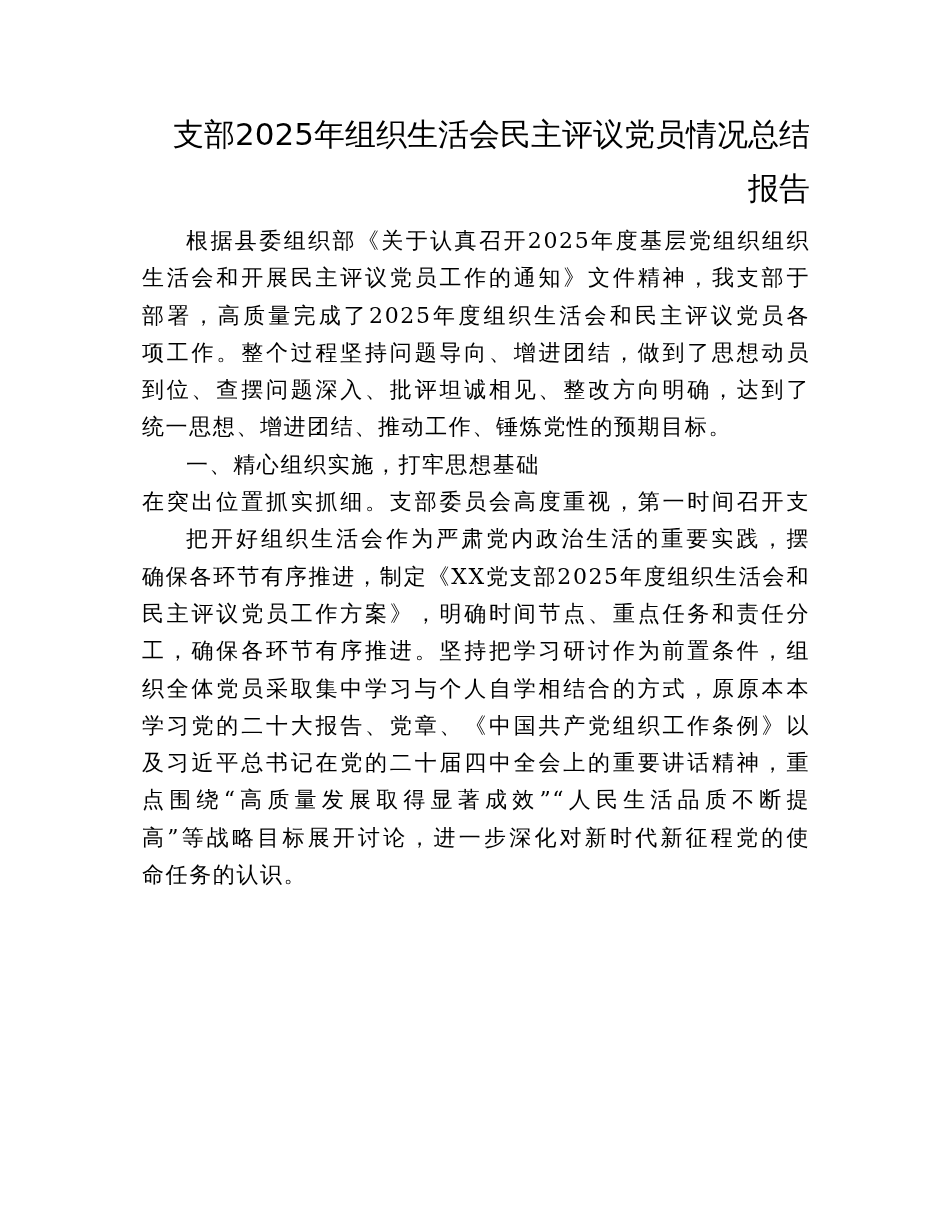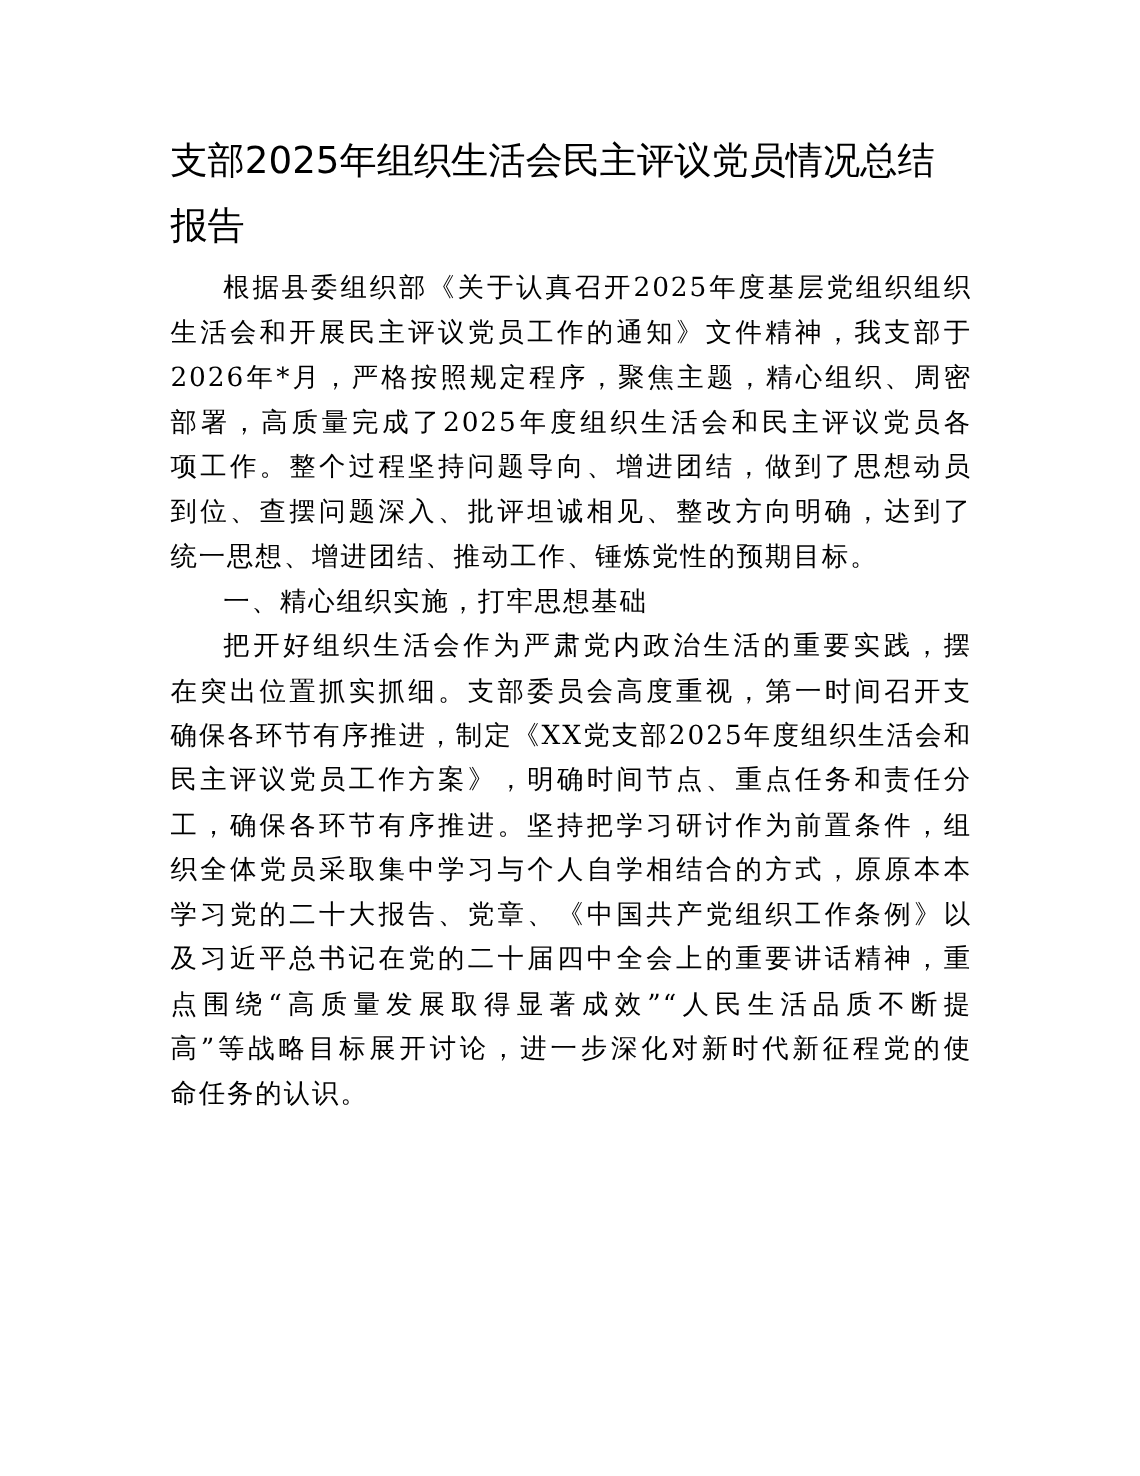--- a/index.html
+++ b/index.html
@@ -18,21 +18,21 @@
   .page {
     position: absolute;
     left: 142px;
     top: 0;
     width: 668px;
   }
   .title {
     font-family: "DejaVu Sans", "Liberation Sans", sans-serif;
     font-size: 31px;
     line-height: 54px;
-    text-align: left;
+    text-align: right;
     margin: 107px 0 0 0;
     letter-spacing: 0px;
     font-weight: normal;
   }
   .title .line {
     display: block;
     white-space: nowrap;
   }
   .body-text {
     margin-top: 7px;
@@ -75,32 +75,31 @@
 <div class="page">
   <h1 class="title">
     <span class="line">支部2025年组织生活会民主评议党员情况总结</span>
     <span class="line">报告</span>
   </h1>
 
   <div class="body-text">
     <p class="para">
       <span class="ln indent">根据县委组织部《关于认真召开2025年度基层党组织组织</span>
       <span class="ln">生活会和开展民主评议党员工作的通知》文件精神，我支部于</span>
-      <span class="ln">2026年*月，严格按照规定程序，聚焦主题，精心组织、周密</span>
       <span class="ln">部署，高质量完成了2025年度组织生活会和民主评议党员各</span>
       <span class="ln">项工作。整个过程坚持问题导向、增进团结，做到了思想动员</span>
       <span class="ln">到位、查摆问题深入、批评坦诚相见、整改方向明确，达到了</span>
       <span class="ln last">统一思想、增进团结、推动工作、锤炼党性的预期目标。</span>
     </p>
 
     <p class="heading">一、精心组织实施，打牢思想基础</p>
 
     <p class="para">
+      <span class="ln">在突出位置抓实抓细。支部委员会高度重视，第一时间召开支</span>
       <span class="ln indent">把开好组织生活会作为严肃党内政治生活的重要实践，摆</span>
-      <span class="ln">在突出位置抓实抓细。支部委员会高度重视，第一时间召开支</span>
       <span class="ln">确保各环节有序推进，制定《XX党支部2025年度组织生活会和</span>
       <span class="ln">民主评议党员工作方案》，明确时间节点、重点任务和责任分</span>
       <span class="ln">工，确保各环节有序推进。坚持把学习研讨作为前置条件，组</span>
       <span class="ln">织全体党员采取集中学习与个人自学相结合的方式，原原本本</span>
       <span class="ln">学习党的二十大报告、党章、《中国共产党组织工作条例》以</span>
       <span class="ln">及习近平总书记在党的二十届四中全会上的重要讲话精神，重</span>
       <span class="ln">点围绕“高质量发展取得显著成效”“人民生活品质不断提</span>
       <span class="ln">高”等战略目标展开讨论，进一步深化对新时代新征程党的使</span>
       <span class="ln last">命任务的认识。</span>
     </p>

